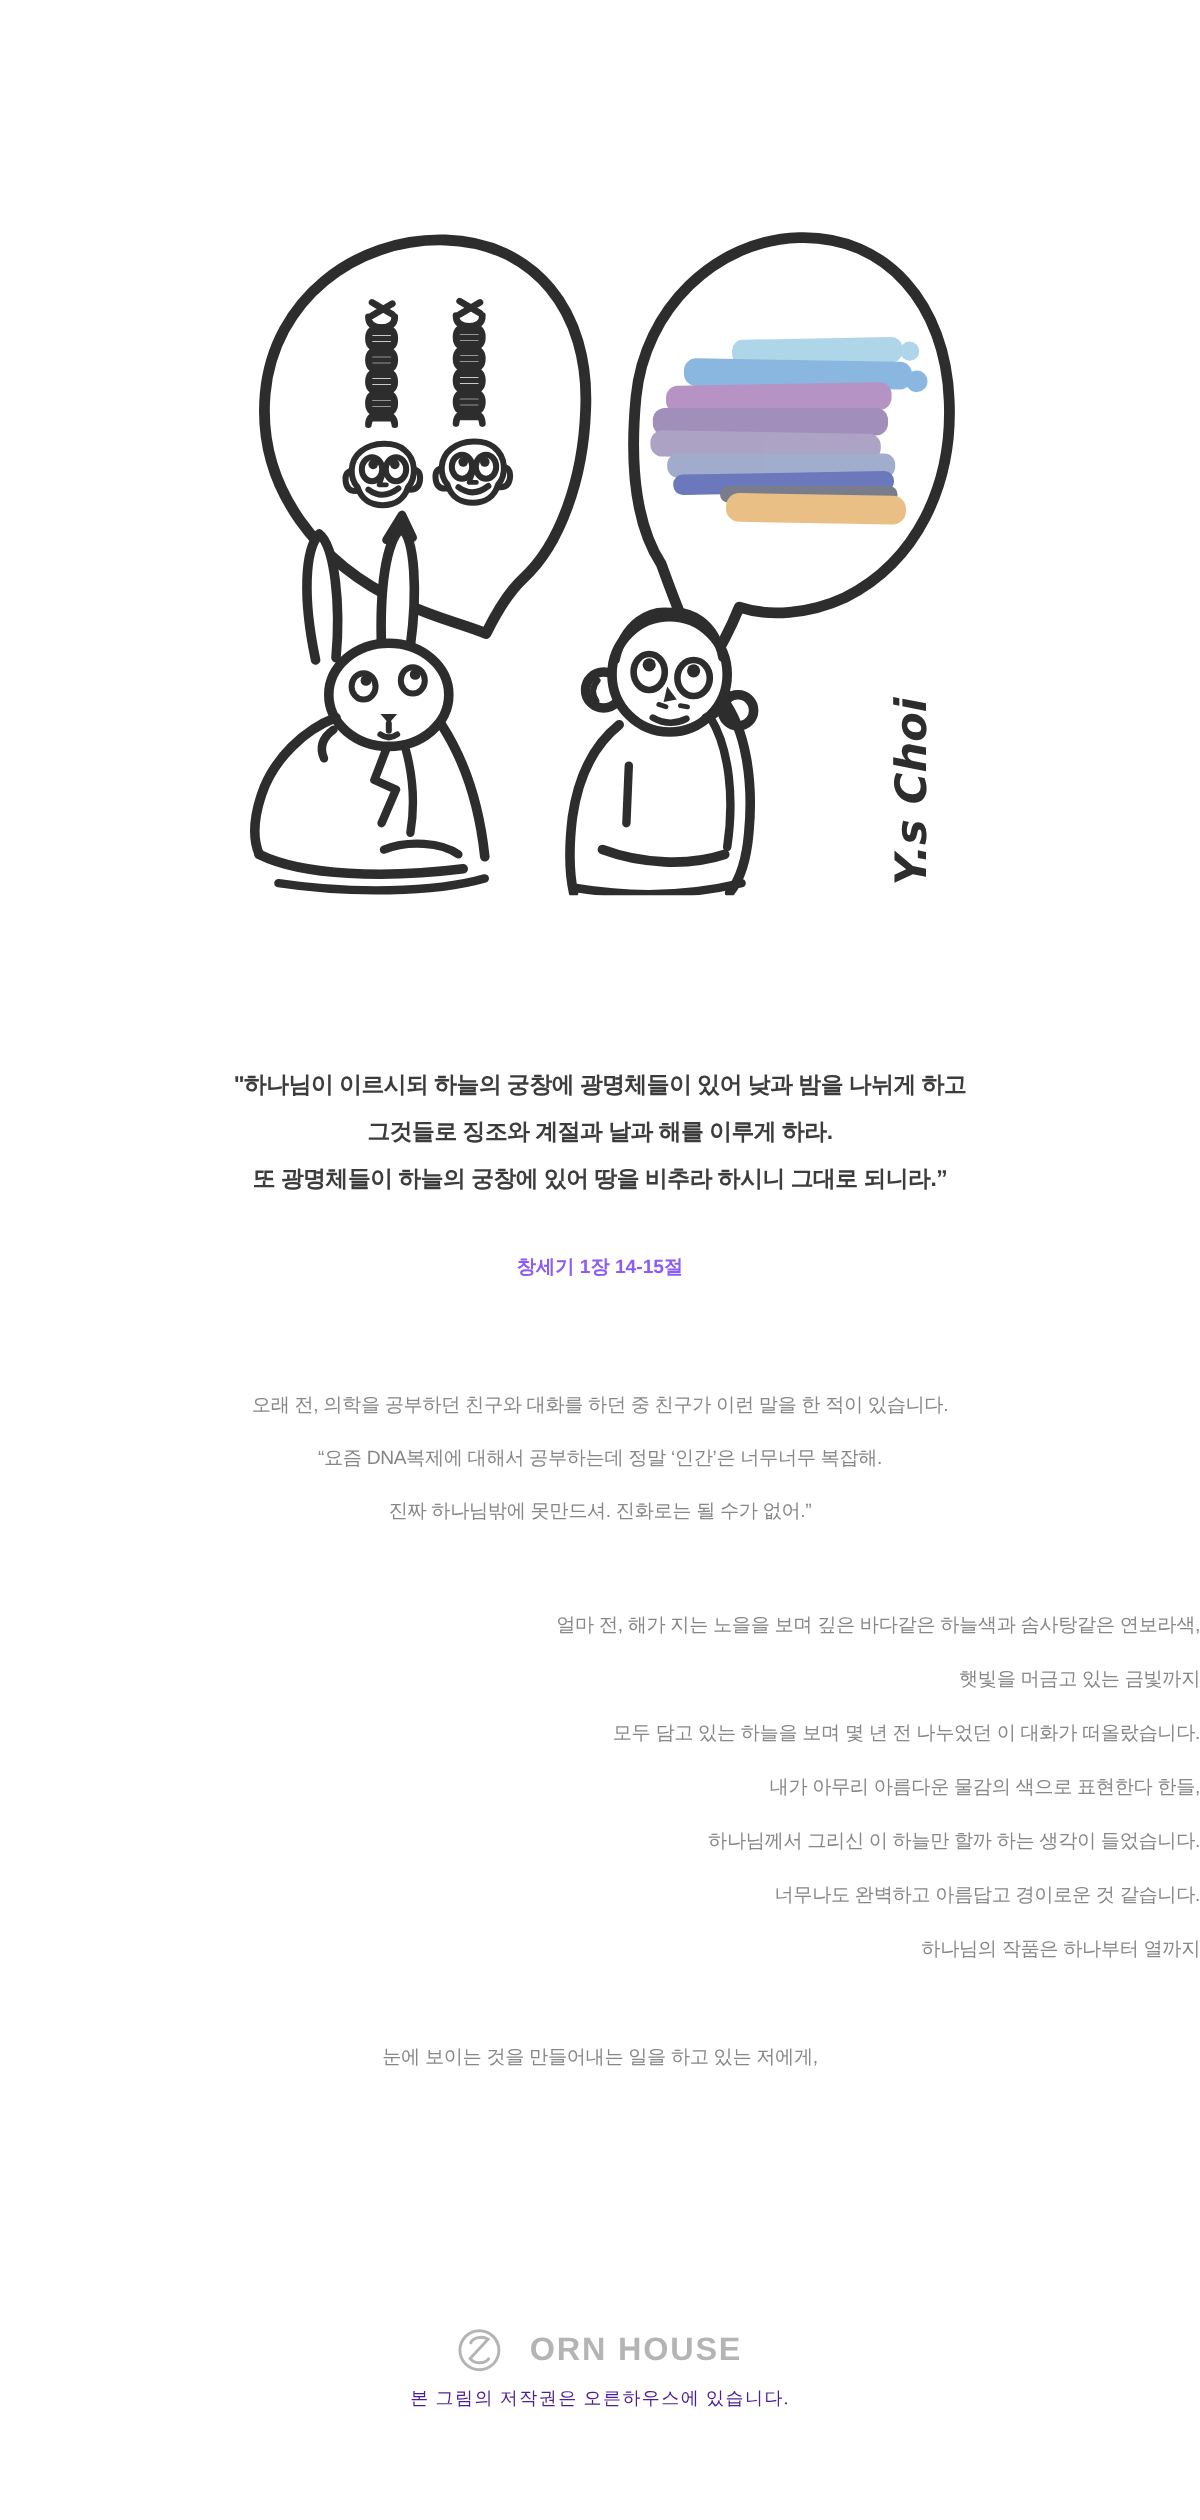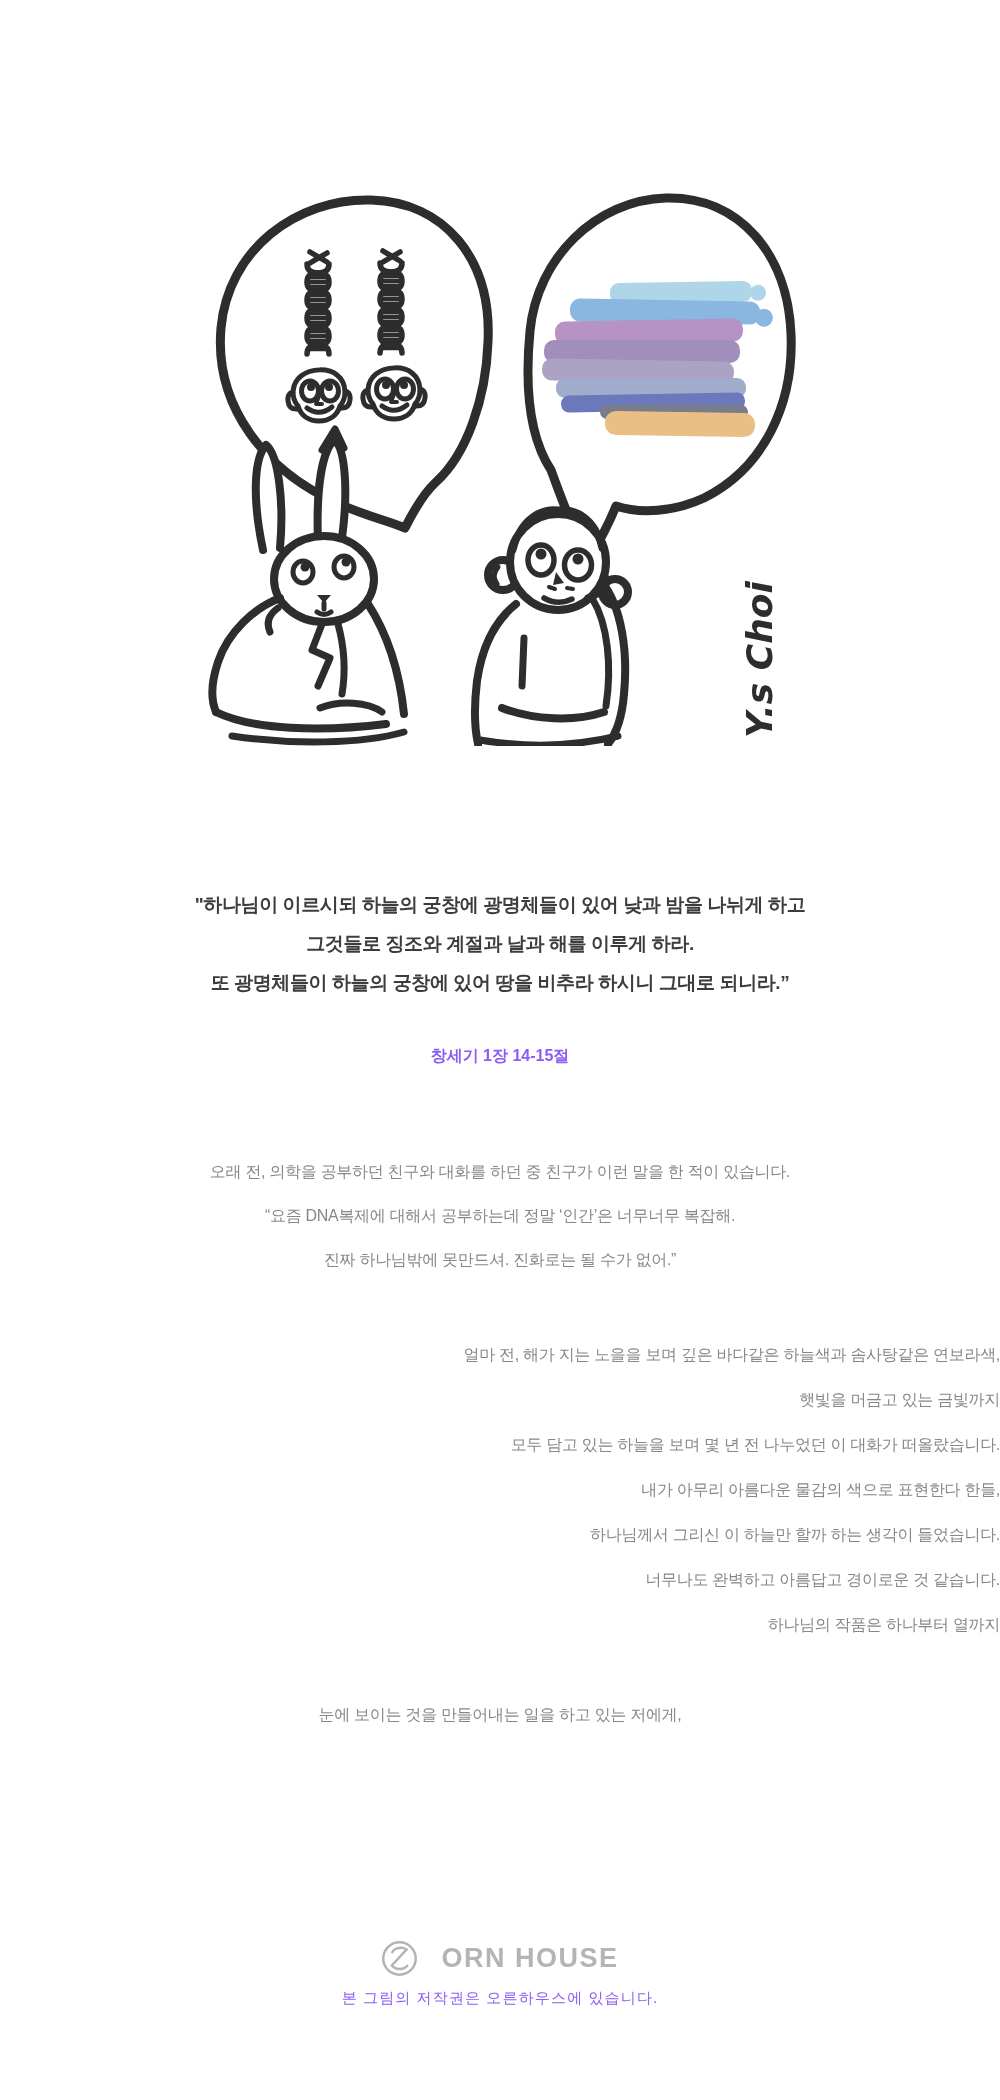--- a/index.html
+++ b/index.html
@@ -8,21 +8,21 @@
   .abs{position:absolute;}
   .ctr{left:0;width:1000px;text-align:center;}
   .verse{top:885px;font-size:19px;font-weight:700;color:#3c3c3c;line-height:39px;letter-spacing:-0.4px;}
   .verse-ref{top:1046px;font-size:16px;font-weight:700;color:#8b5cf6;}
   .bodytext{font-size:16px;color:#878787;letter-spacing:-0.3px;}
   .p1{top:1150px;line-height:44px;}
   .p2{top:1332px;line-height:45px;text-align:right;}
   .p3{top:1692px;line-height:45px;}
   .logo-row{top:1926px;display:flex;align-items:center;justify-content:center;gap:23px;margin-top:14px;}
   .logo-text{font-size:27px;font-weight:700;color:#b4b4b4;letter-spacing:1.5px;}
-  .copyright{top:1989px;font-family:"Liberation Serif",serif;font-size:15px;color:#8b5cf6;letter-spacing:1.2px;}
+  .copyright{top:1989px;font-family:"Liberation Serif",serif;font-size:15px;color:#4c1d95;letter-spacing:1.2px;}
   svg text{user-select:none;}
 </style>
 </head>
 <body>
 
 <svg class="abs" style="left:172px;top:146px" width="640" height="600" viewBox="0 0 640 600">
   <defs>
     <g id="dna" stroke="#2d2d2d" fill="none" stroke-width="5.5" stroke-linecap="round">
       <path d="M 10,2 L 27,12 M 27,3 L 10,13"></path>
       <path d="M 7,14 Q 7,23 18,23 Q 29,23 29,32 Q 29,41 18,41 Q 7,41 7,50 Q 7,59 18,59 Q 29,59 29,68 Q 29,77 18,77 Q 7,77 7,86 Q 7,95 18,95 Q 29,95 29,104"></path>

